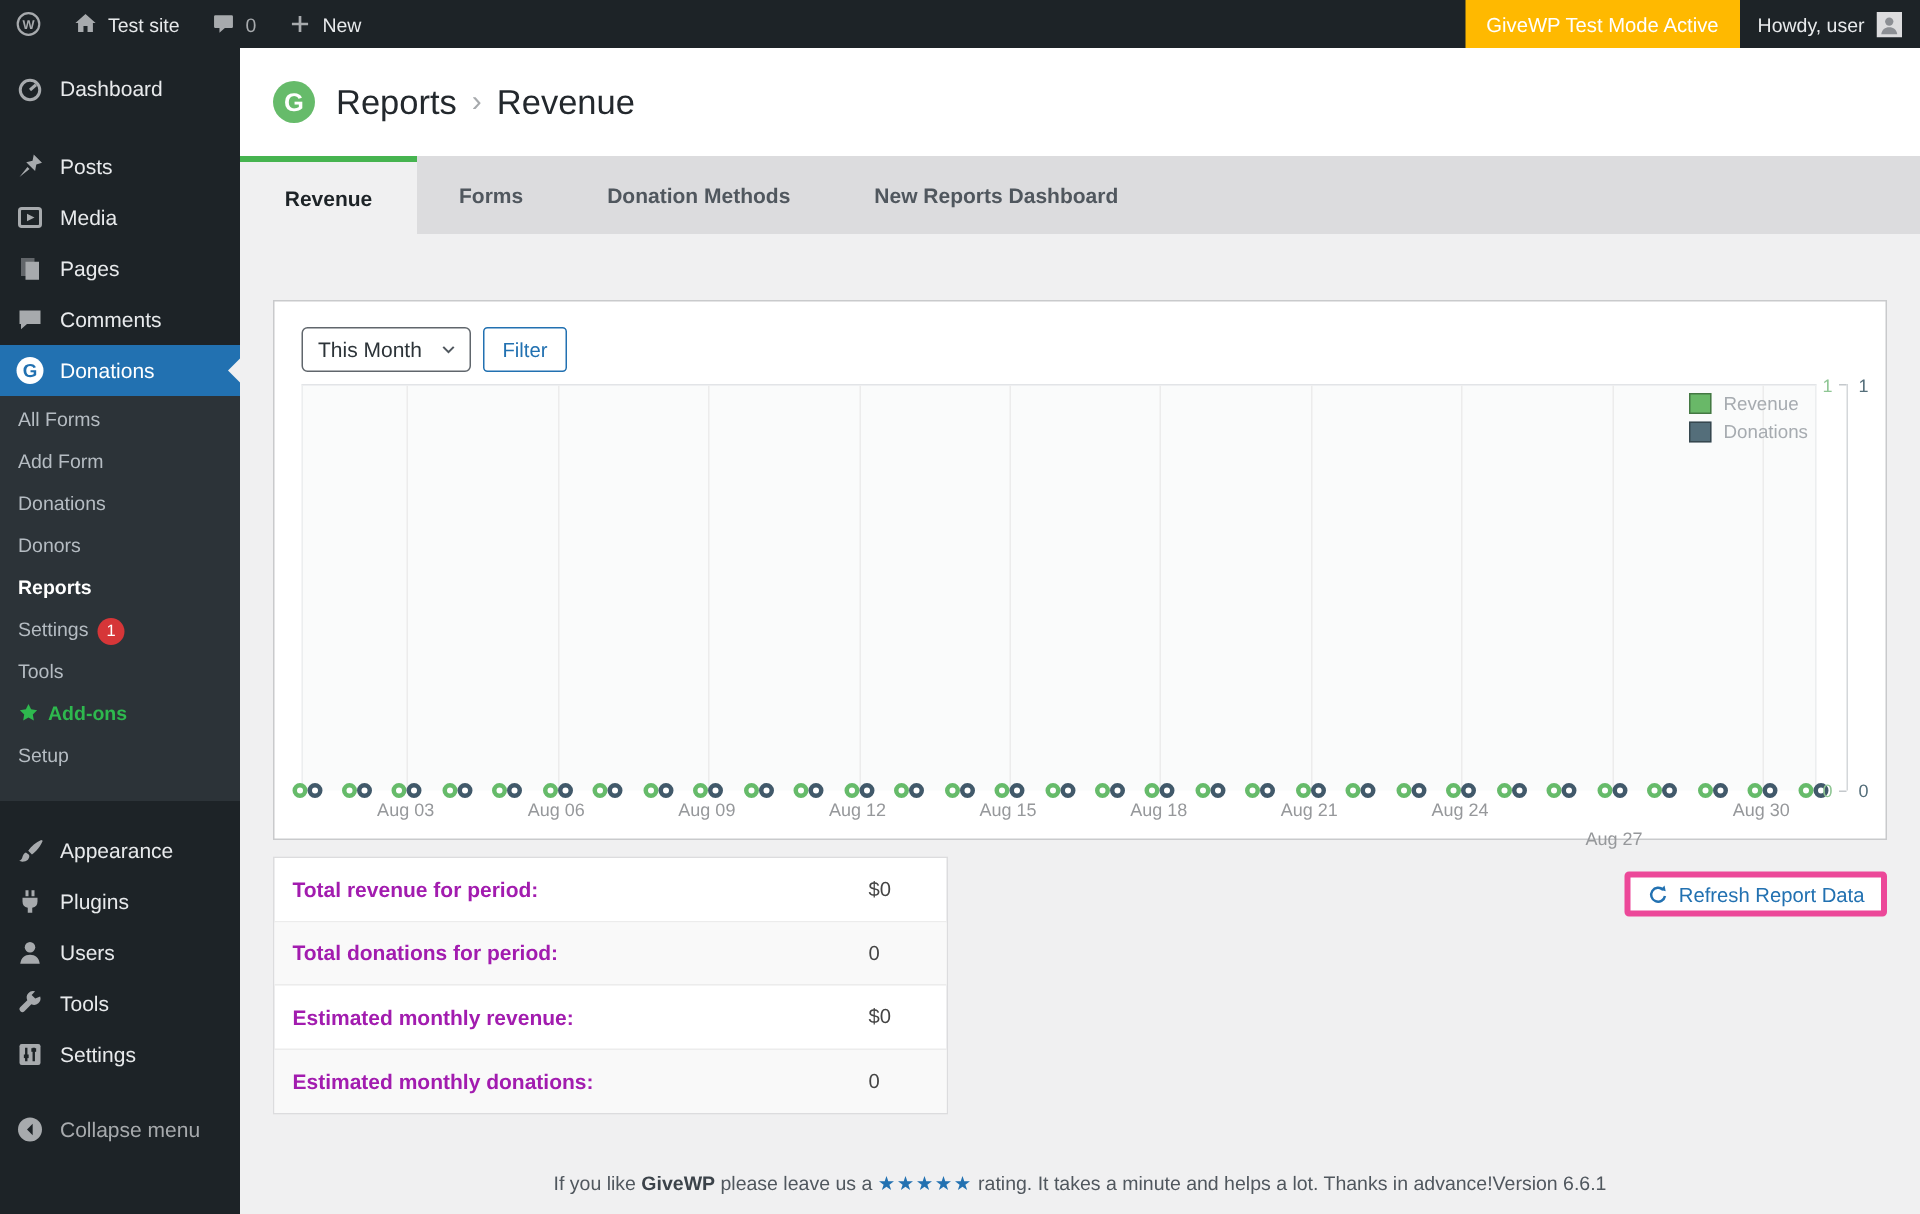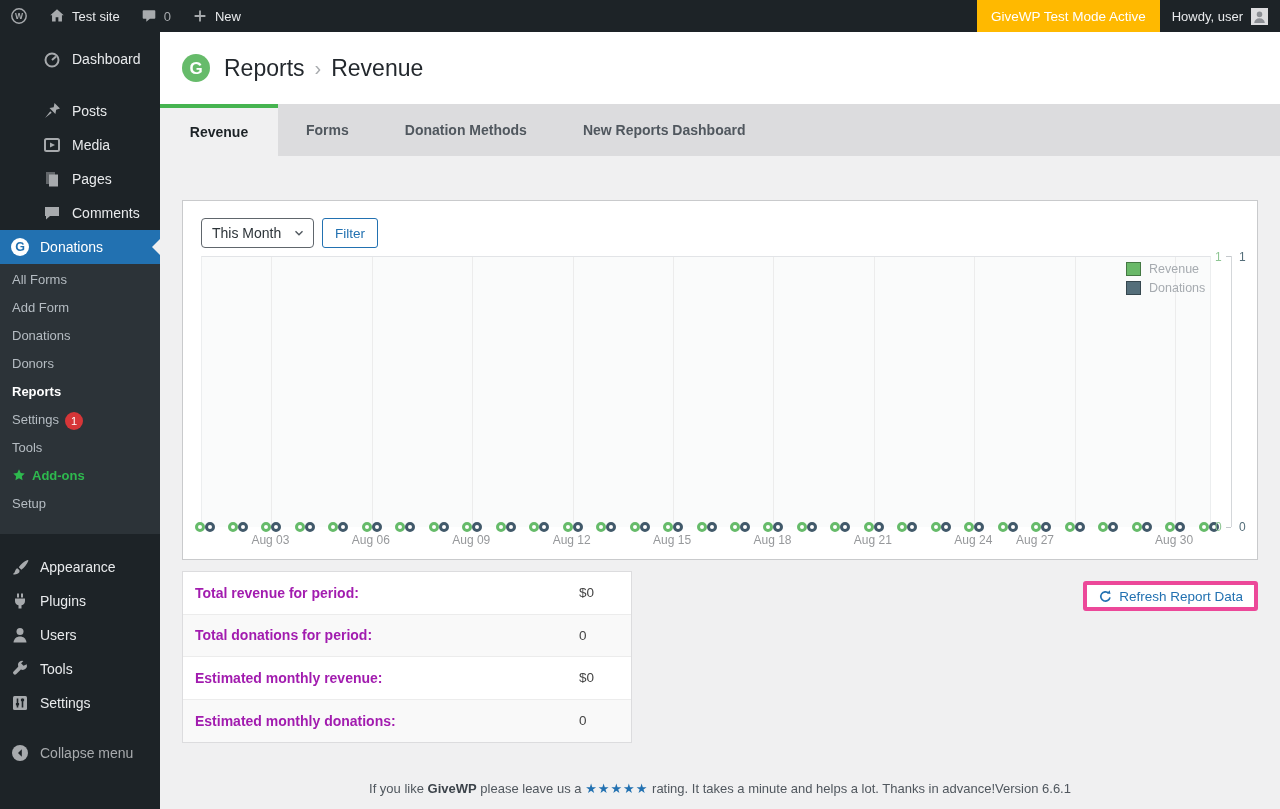--- a/index.html
+++ b/index.html
@@ -19,21 +19,21 @@
   #howdy { display:flex; align-items:center; gap:8px; padding:0 12px; }
   #howdy .avatar { width:17px; height:17px; display:inline-block; }
 
   
   #sidebar { position: fixed; top:32px; left:0; bottom:0; width:160px; background:#1d2327; z-index:50; }
   ul { list-style:none; }
   .menu-item { display:flex; align-items:center; gap:10px; height:34px; padding:0 8px;
     color:#e8eaec; font-size:14px; cursor:pointer; }
   .menu-item .mi { width:20px; height:20px; flex:0 0 20px; color:#a7aaad; margin-left:2px; }
   .menu-item .mi svg { width:100%; height:100%; }
-  #menu-top { padding-top:10px;margin-left:32px; }
+  #menu-top { padding-top:10px; }
   #menu-top li:first-child { margin-bottom:18px; }
   #donations-item { position:relative; display:flex; align-items:center; gap:10px; height:34px;
     padding:0 8px; background:#2271b1; color:#fff; font-size:14px; cursor:pointer; }
   #donations-item .mi { width:20px; height:20px; flex:0 0 20px; margin-left:2px; }
   #donations-item .mi svg { width:100%; height:100%; }
   #donations-item .cur-arrow { position:absolute; right:0; top:50%; margin-top:-8px;
     border:8px solid transparent; border-right-color:#f0f0f1; width:0; height:0; }
   #submenu { background:#2c3338; padding:8px 0 10px; }
   #submenu li { height:28px; display:flex; align-items:flex-start; padding:0 12px; color:#b5bcc2;
     font-size:13px; cursor:pointer; gap:6px; }
@@ -390,21 +390,21 @@
             </div>
           </div>
       <div class="x-tick" style="left: 69.44px; text-align: right;">Aug 03</div>
           <div class="x-tick" style="left: 169.85px;">Aug 06</div>
           <div class="x-tick" style="left: 270.26px;">Aug 09</div>
           <div class="x-tick" style="left: 370.67px;">Aug 12</div>
           <div class="x-tick" style="left: 471.08px;">Aug 15</div>
           <div class="x-tick" style="left: 571.49px;">Aug 18</div>
           <div class="x-tick" style="left: 671.9px;">Aug 21</div>
           <div class="x-tick" style="left: 772.31px;">Aug 24</div>
-          <div class="x-tick" style="left: 834px;">Aug 27</div>
+          <div class="x-tick" style="left: 875px; margin-top: 19px;">Aug 27</div>
           <div class="x-tick" style="left: 973.13px;">Aug 30</div>
           <div class="yaxis-label" style="left: 1014px; top: -6px; color: rgb(143, 198, 148);">1</div>
           <div class="yaxis-label" style="left: 1014px; top: 264px; color: rgb(143, 198, 148);">0</div>
           <div class="yaxis-label" style="left: 1038px; top: -6px; color: rgb(84, 110, 122);">1</div>
           <div class="yaxis-label" style="left: 1038px; top: 264px; color: rgb(84, 110, 122);">0</div>
           <div class="axis-tick" style="top: 0px;"></div>
           <div class="axis-tick" style="top: 271px;"></div>
         </div>
     </div>
 

